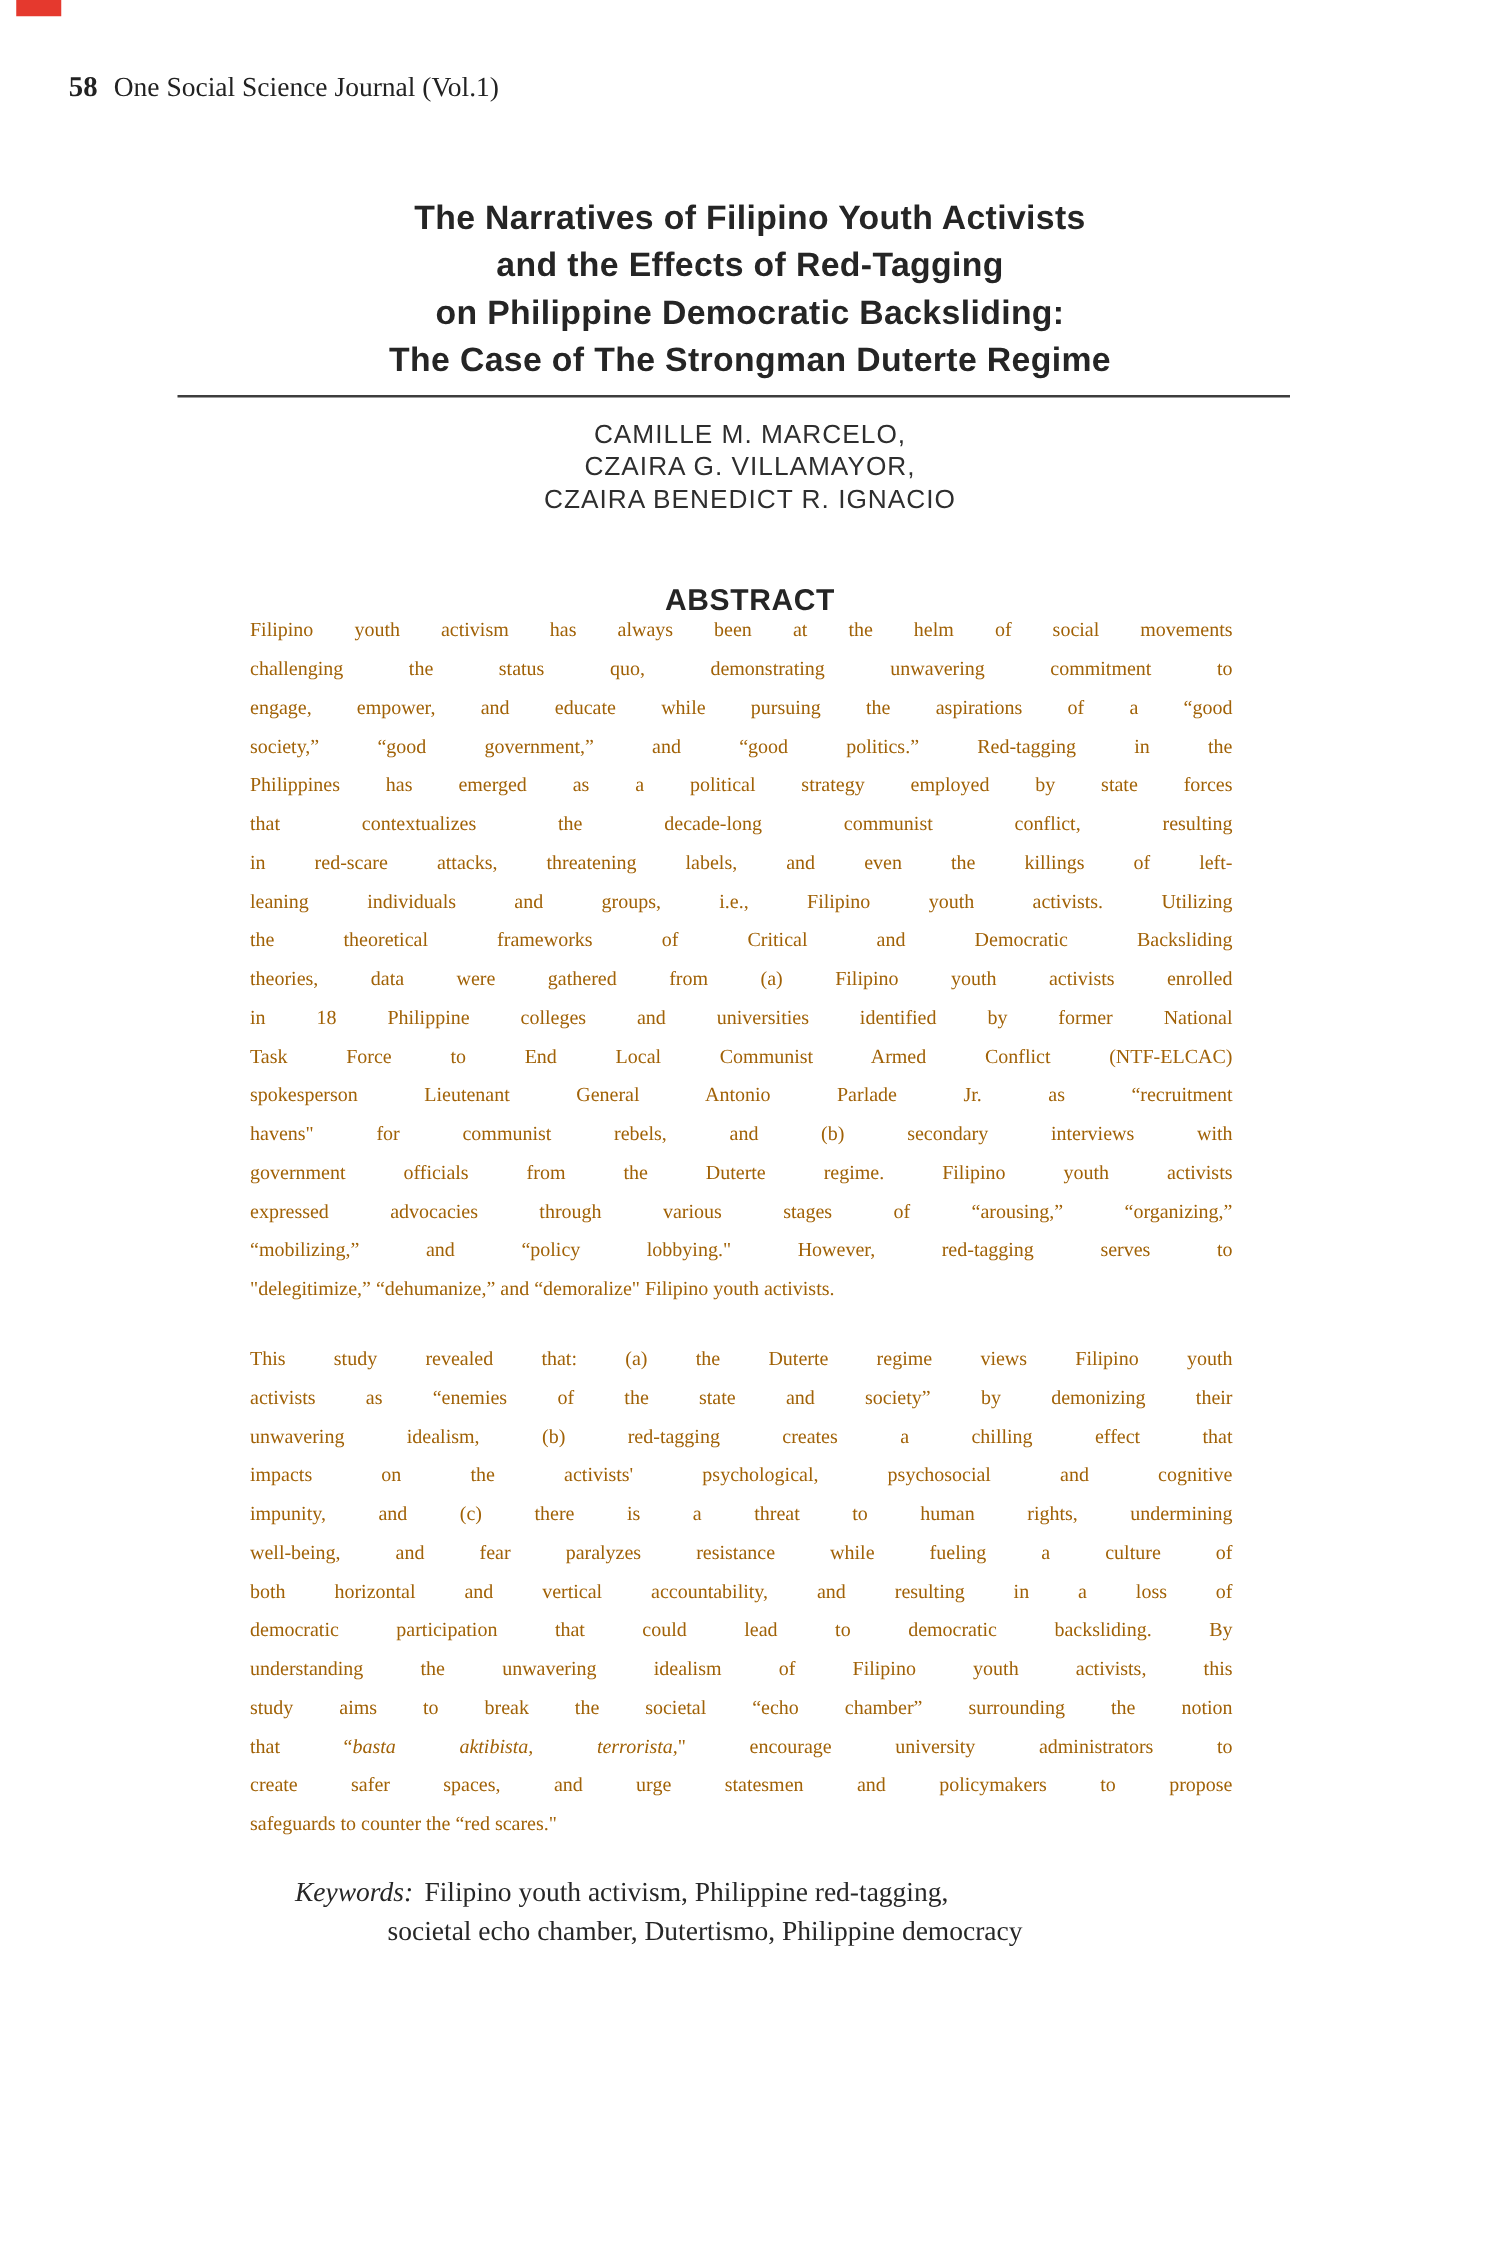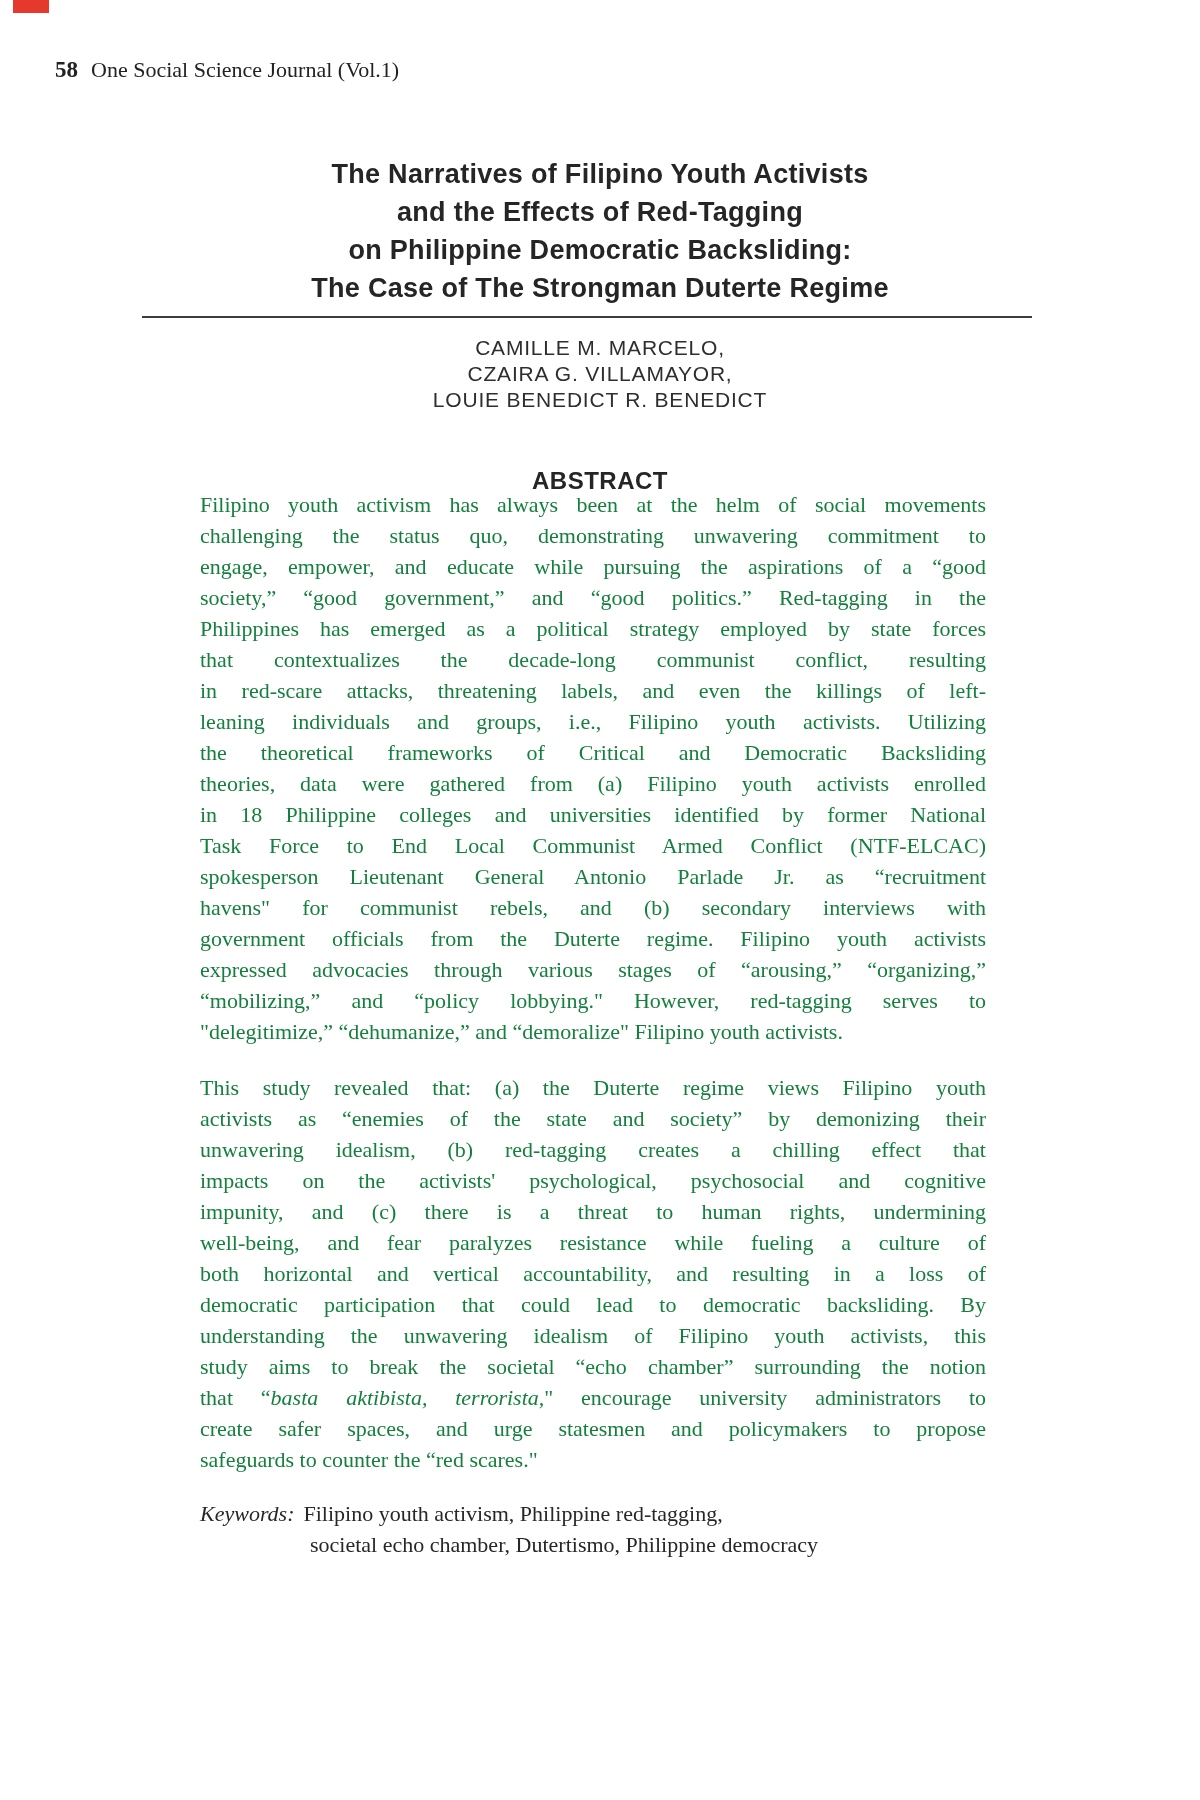--- a/index.html
+++ b/index.html
@@ -63,37 +63,37 @@
     font-weight: 700;
     font-size: 24px;
     line-height: 30px;
     letter-spacing: 0.5px;
     color: #252525;
   }
   .abstract-body {
     position: absolute;
     left: 200px; top: 489px;
     width: 786px;
-    font-size: 22px;
+    font-size: 16px;
     line-height: 31px;
-    color: #15803d;
+    color: #a16207;
   }
   .para + .para { margin-top: 25px; }
   .line { text-align: justify; text-align-last: justify; }
   .line.last { text-align: left; text-align-last: left; }
   .it { font-style: italic; }
   .keywords-block {
     position: absolute;
     left: 200px; top: 1498px;
     width: 786px;
     font-size: 22px;
     line-height: 31px;
     color: #272727;
   }
-  .kw-label { font-style: italic; margin-right: 9px; }
+  .kw-label { font-style: italic; margin-right: 9px; margin-left: 36px; }
   .kline2 { padding-left: 110px; }
 </style>
 </head>
 <body>
 
 <div class="page">
 
   <div class="red-tab" style="background: rgb(229, 57, 46);"></div>
 
   <header class="running-header">
@@ -105,21 +105,21 @@
       <div class="title-line">and the Effects of Red-Tagging</div>
       <div class="title-line">on Philippine Democratic Backsliding:</div>
       <div class="title-line">The Case of The Strongman Duterte Regime</div>
     </h1>
 
   <div class="title-divider"></div>
 
   <div class="authors-block">
       <div class="author-line">CAMILLE M. MARCELO,</div>
       <div class="author-line">CZAIRA G. VILLAMAYOR,</div>
-      <div class="author-line">LOUIE BENEDICT R. BENEDICT</div>
+      <div class="author-line">CZAIRA BENEDICT R. IGNACIO</div>
     </div>
 
   <h2 class="abstract-heading">ABSTRACT</h2>
 
   <div class="abstract-body">
       <div class="para">
         <div class="line">Filipino youth activism has always been at the helm of social movements</div>
         <div class="line">challenging the status quo, demonstrating unwavering commitment to</div>
         <div class="line">engage, empower, and educate while pursuing the aspirations of a “good</div>
         <div class="line">society,” “good government,” and “good politics.” Red-tagging in the</div>

